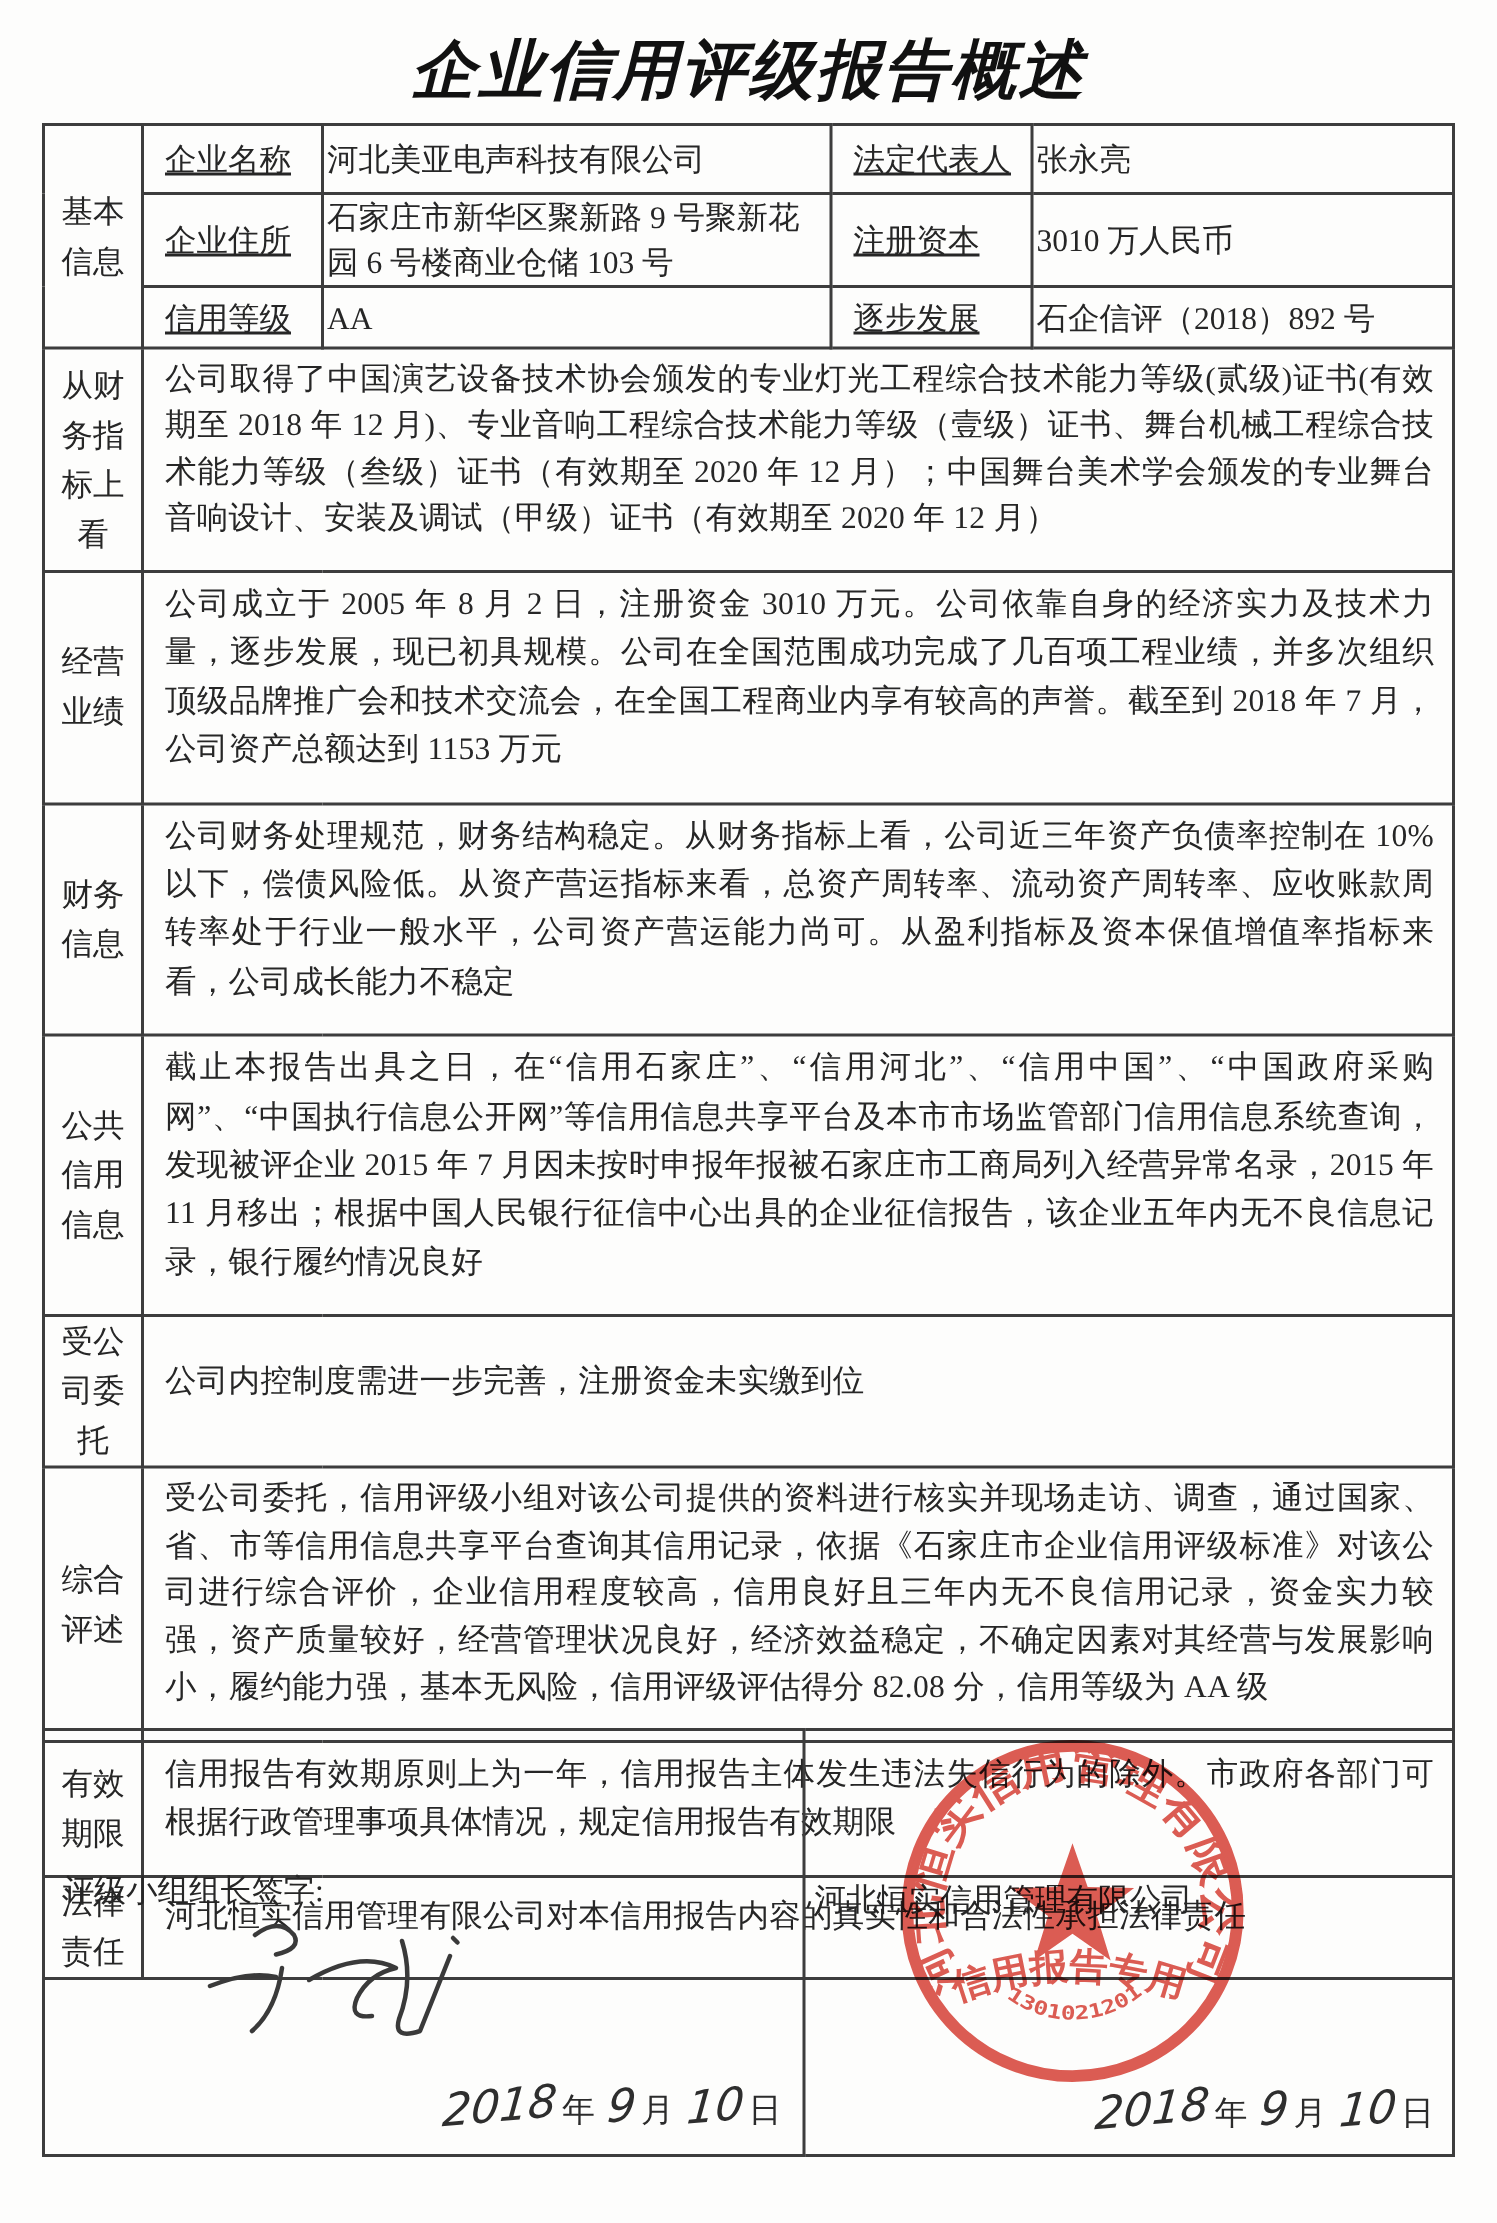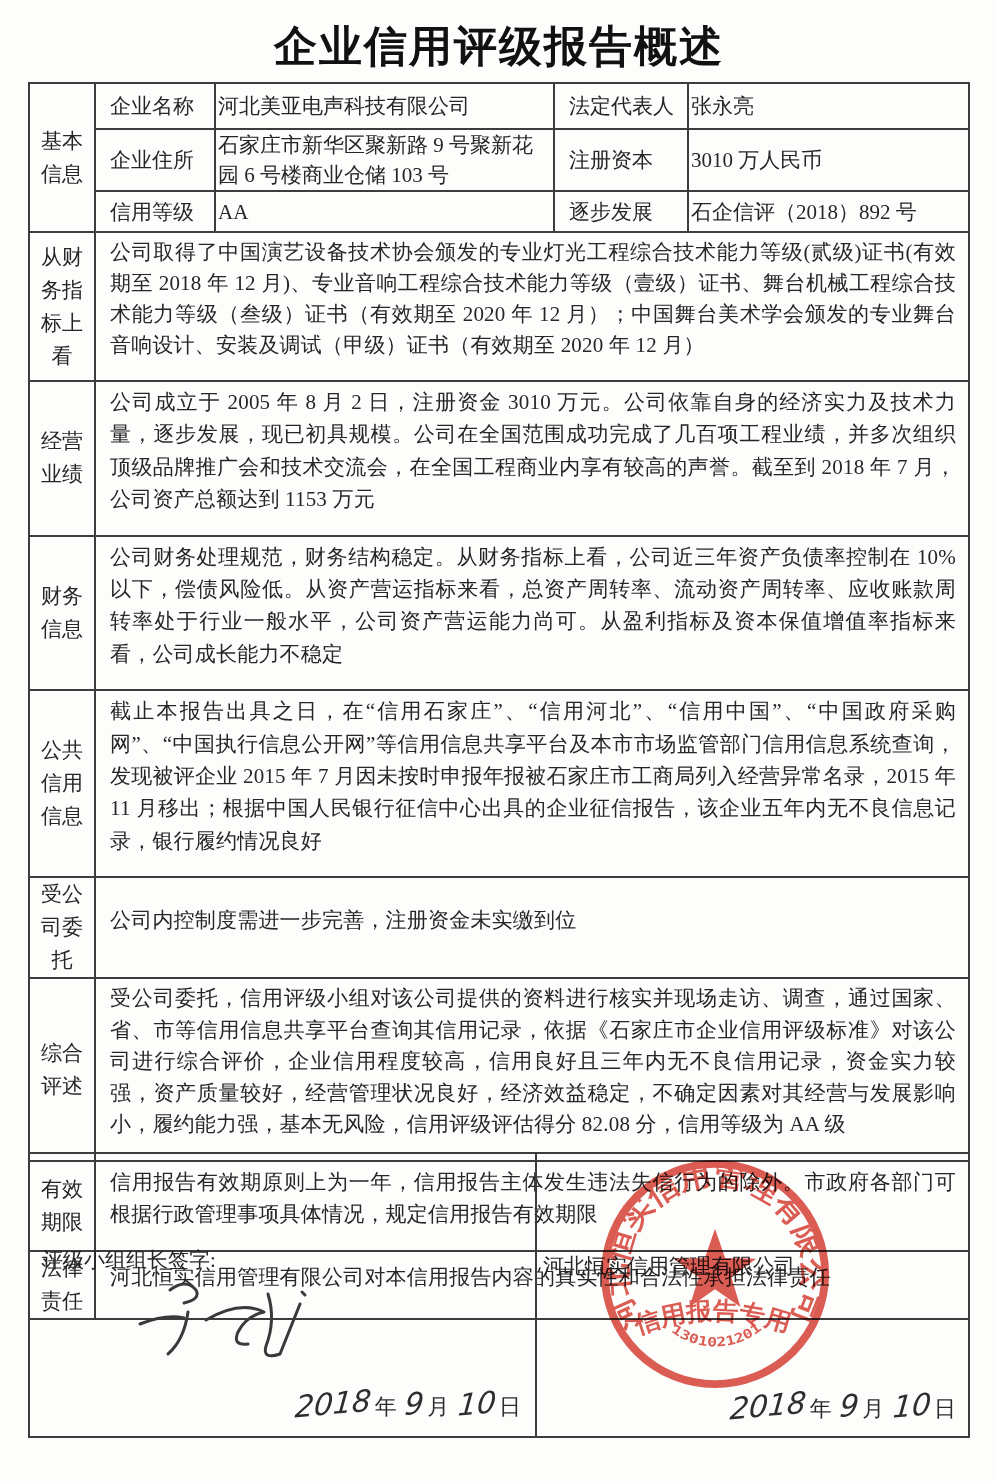--- a/index.html
+++ b/index.html
@@ -11,36 +11,37 @@
     font-family:"Liberation Serif","DejaVu Serif",serif;
     color:#222;
     overflow:hidden;
     margin:0 auto;
   }
   .doc-title {
     position:absolute; top:18px; left:0; width:998px;
     text-align:center;
     font-size:43px; font-weight:bold; letter-spacing:2px;
     color:#111;
+    font-style:italic;
   }
   table { border-collapse:collapse; table-layout:fixed; }
   td {
     border:2px solid #3d3d3d;
     font-size:21px;
     vertical-align:middle;
     color:#262626;
   }
   .main-table { position:absolute; top:82px; left:28px; width:940px; }
   .sig-table  { position:absolute; top:1152px; left:28px; width:940px; }
 
   
   .vlabel { text-align:center; padding:0; }
   .vlabel .inner { width:46px; margin:0 auto; line-height:33px; word-break:break-all; }
 
-  .flabel { padding-left:14px; text-align:left; }
+  .flabel { padding-left:14px; text-align:left;text-decoration:underline; }
   .fvalue { padding-left:2px; padding-right:8px; text-align:left; line-height:30px; }
 
   .content {
     padding:4px 12px 19px 14px;
     text-align:justify;
     line-height:32.4px;
     letter-spacing:0.2px;
   }
   .sig-header { text-align:center; font-size:21px; height:44px; }
   .sig-cell { position:relative; vertical-align:top; padding:0; }

